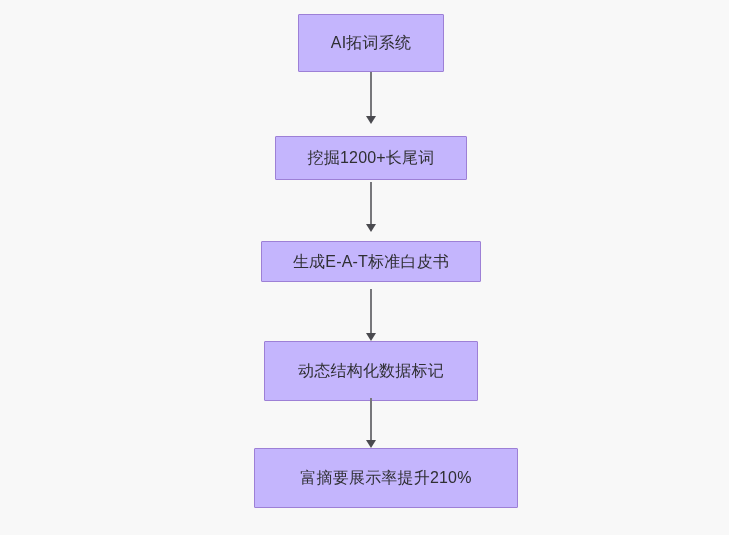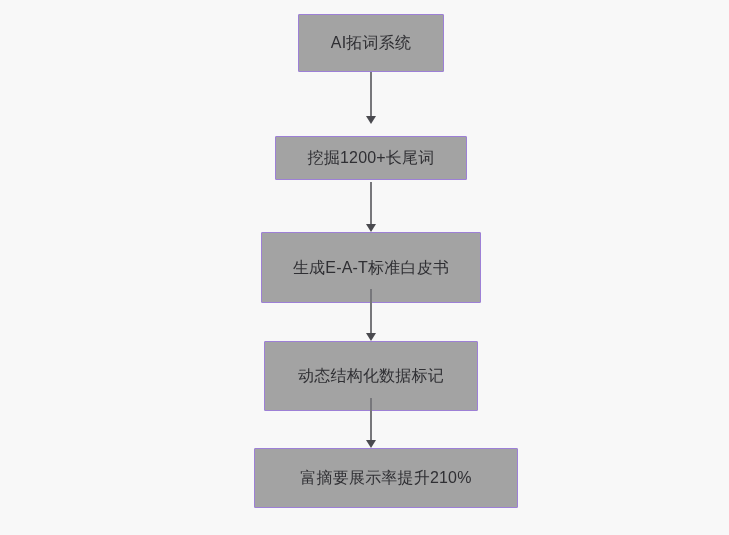--- a/index.html
+++ b/index.html
@@ -14,21 +14,21 @@
     overflow: hidden;
   }
   #flowchart {
     position: relative;
     width: 729px;
     height: 535px;
   }
   .node {
     position: absolute;
     box-sizing: border-box;
-    background: #a3a3a3;
+    background: #c4b5fd;
     border: 1.6px solid #9d80d6;
     border-radius: 1px;
     display: flex;
     align-items: center;
     justify-content: center;
     color: #2f2f33;
     font-size: 16px;
     line-height: 1.2;
     letter-spacing: 0.2px;
     white-space: nowrap;
@@ -53,22 +53,22 @@
     height: 0;
     border-left: 5.5px solid transparent;
     border-right: 5.5px solid transparent;
     border-top: 8.5px solid #4a4a4f;
     left: -4.5px;
   }
 
   
   #node-1 { left: 298px; top: 14px;  width: 146px; height: 58px; }
   #node-2 { left: 275px; top: 136px; width: 192px; height: 44px; }
-  #node-3 { left: 261px; top: 232px; width: 220px; height: 71px; align-items: center; }
-  #node-4 { left: 264px; top: 341px; width: 214px; height: 70px; }
+  #node-3 { left: 261px; top: 241px; width: 220px; height: 41px; align-items: center; }
+  #node-4 { left: 264px; top: 341px; width: 214px; height: 60px; }
   #node-5 { left: 254px; top: 448px; width: 264px; height: 60px; }
 
   
   #edge-1 { left: 370px; top: 72px;  height: 52px; }
   #edge-2 { left: 370px; top: 182px; height: 50px; }
   #edge-3 { left: 370px; top: 289px; height: 52px; }
   #edge-4 { left: 370px; top: 398px; height: 50px; }
   .edge { width: 2px; }
   .edge .edge-line { height: calc(100% - 7px); }
   .edge .edge-head { bottom: 0; }

